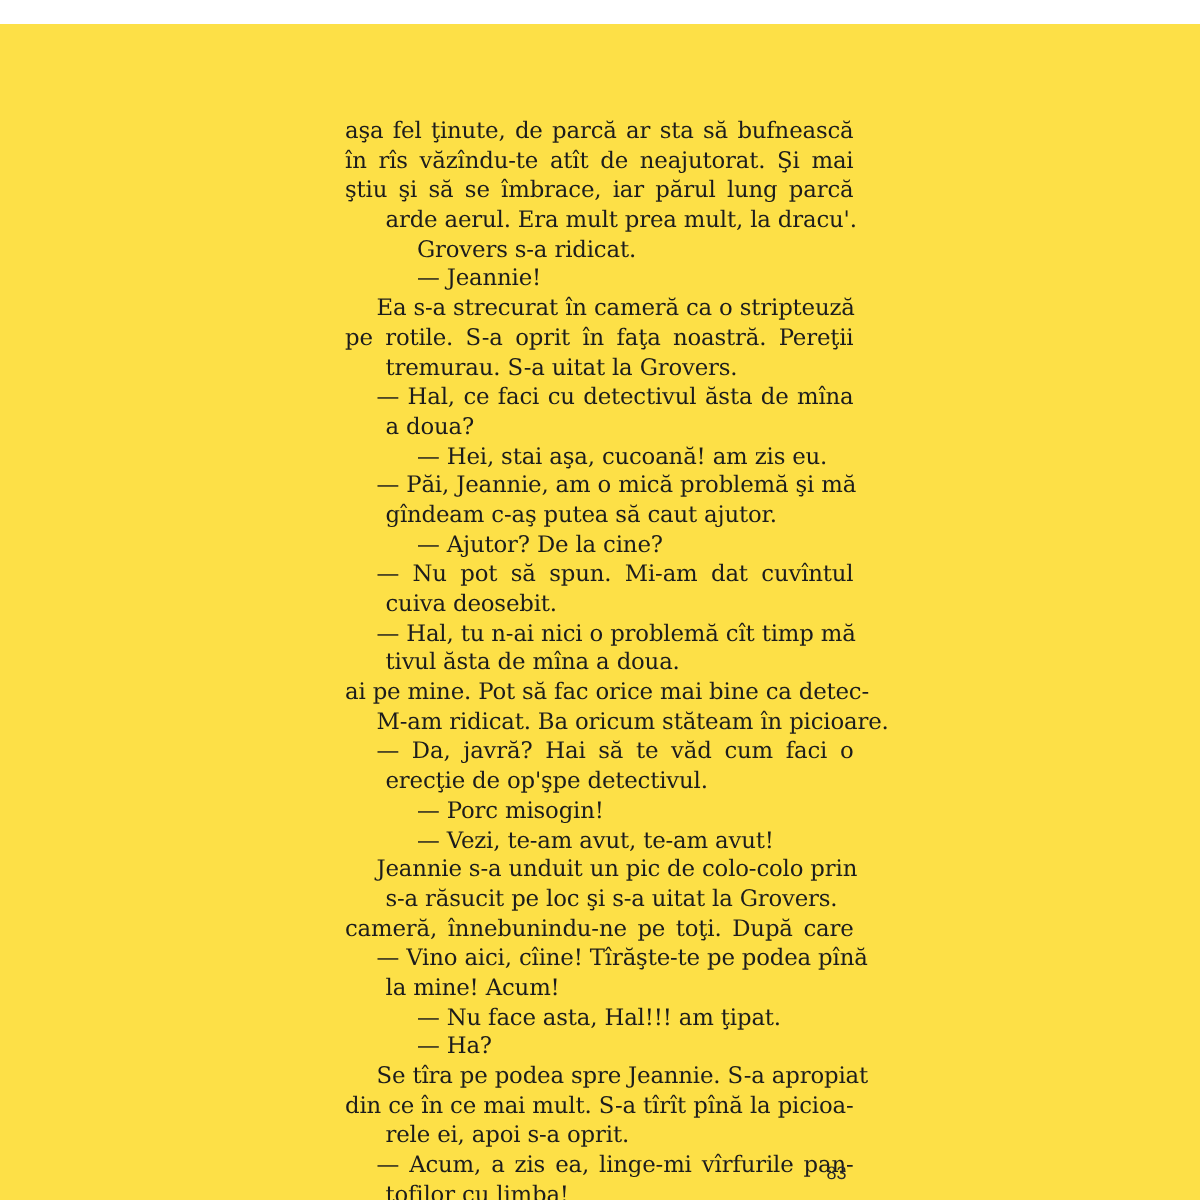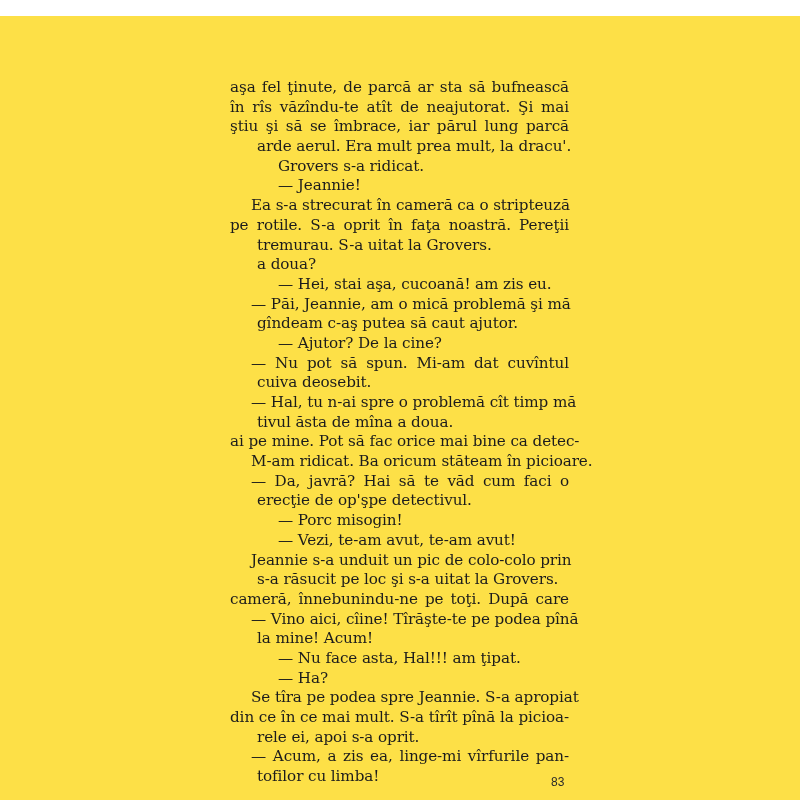--- a/index.html
+++ b/index.html
@@ -52,28 +52,29 @@
   <div class="text-block" id="text-block">
       <span class="line">aşa fel ţinute, de parcă ar sta să bufnească</span>
       <span class="line">în rîs văzîndu-te atît de neajutorat. Şi mai</span>
       <span class="line">ştiu şi să se îmbrace, iar părul lung parcă</span>
       <span class="line last">arde aerul. Era mult prea mult, la dracu'.</span>
       <span class="line indent last">Grovers s-a ridicat.</span>
       <span class="line indent last">— Jeannie!</span>
       <span class="line indent">Ea s-a strecurat în cameră ca o stripteuză</span>
       <span class="line">pe rotile. S-a oprit în faţa noastră. Pereţii</span>
       <span class="line last">tremurau. S-a uitat la Grovers.</span>
+      <span class="line indent">— Hal, ce faci cu detectivul ăsta de mîna</span>
       <span class="line last">a doua?</span>
       <span class="line indent last">— Hei, stai aşa, cucoană! am zis eu.</span>
       <span class="line indent">— Păi, Jeannie, am o mică problemă şi mă</span>
       <span class="line last">gîndeam c-aş putea să caut ajutor.</span>
       <span class="line indent last">— Ajutor? De la cine?</span>
       <span class="line indent">— Nu pot să spun. Mi-am dat cuvîntul</span>
       <span class="line last">cuiva deosebit.</span>
-      <span class="line indent">— Hal, tu n-ai spre o problemă cît timp mă</span>
+      <span class="line indent">— Hal, tu n-ai nici o problemă cît timp mă</span>
       <span class="line last">tivul ăsta de mîna a doua.</span>
       <span class="line">ai pe mine. Pot să fac orice mai bine ca detec-</span>
       <span class="line indent">M-am ridicat. Ba oricum stăteam în picioare.</span>
       <span class="line indent">— Da, javră? Hai să te văd cum faci o</span>
       <span class="line last">erecţie de op'şpe detectivul.</span>
       <span class="line indent last">— Porc misogin!</span>
       <span class="line indent last">— Vezi, te-am avut, te-am avut!</span>
       <span class="line indent">Jeannie s-a unduit un pic de colo-colo prin</span>
       <span class="line last">s-a răsucit pe loc şi s-a uitat la Grovers.</span>
       <span class="line">cameră, înnebunindu-ne pe toţi. După care</span>

